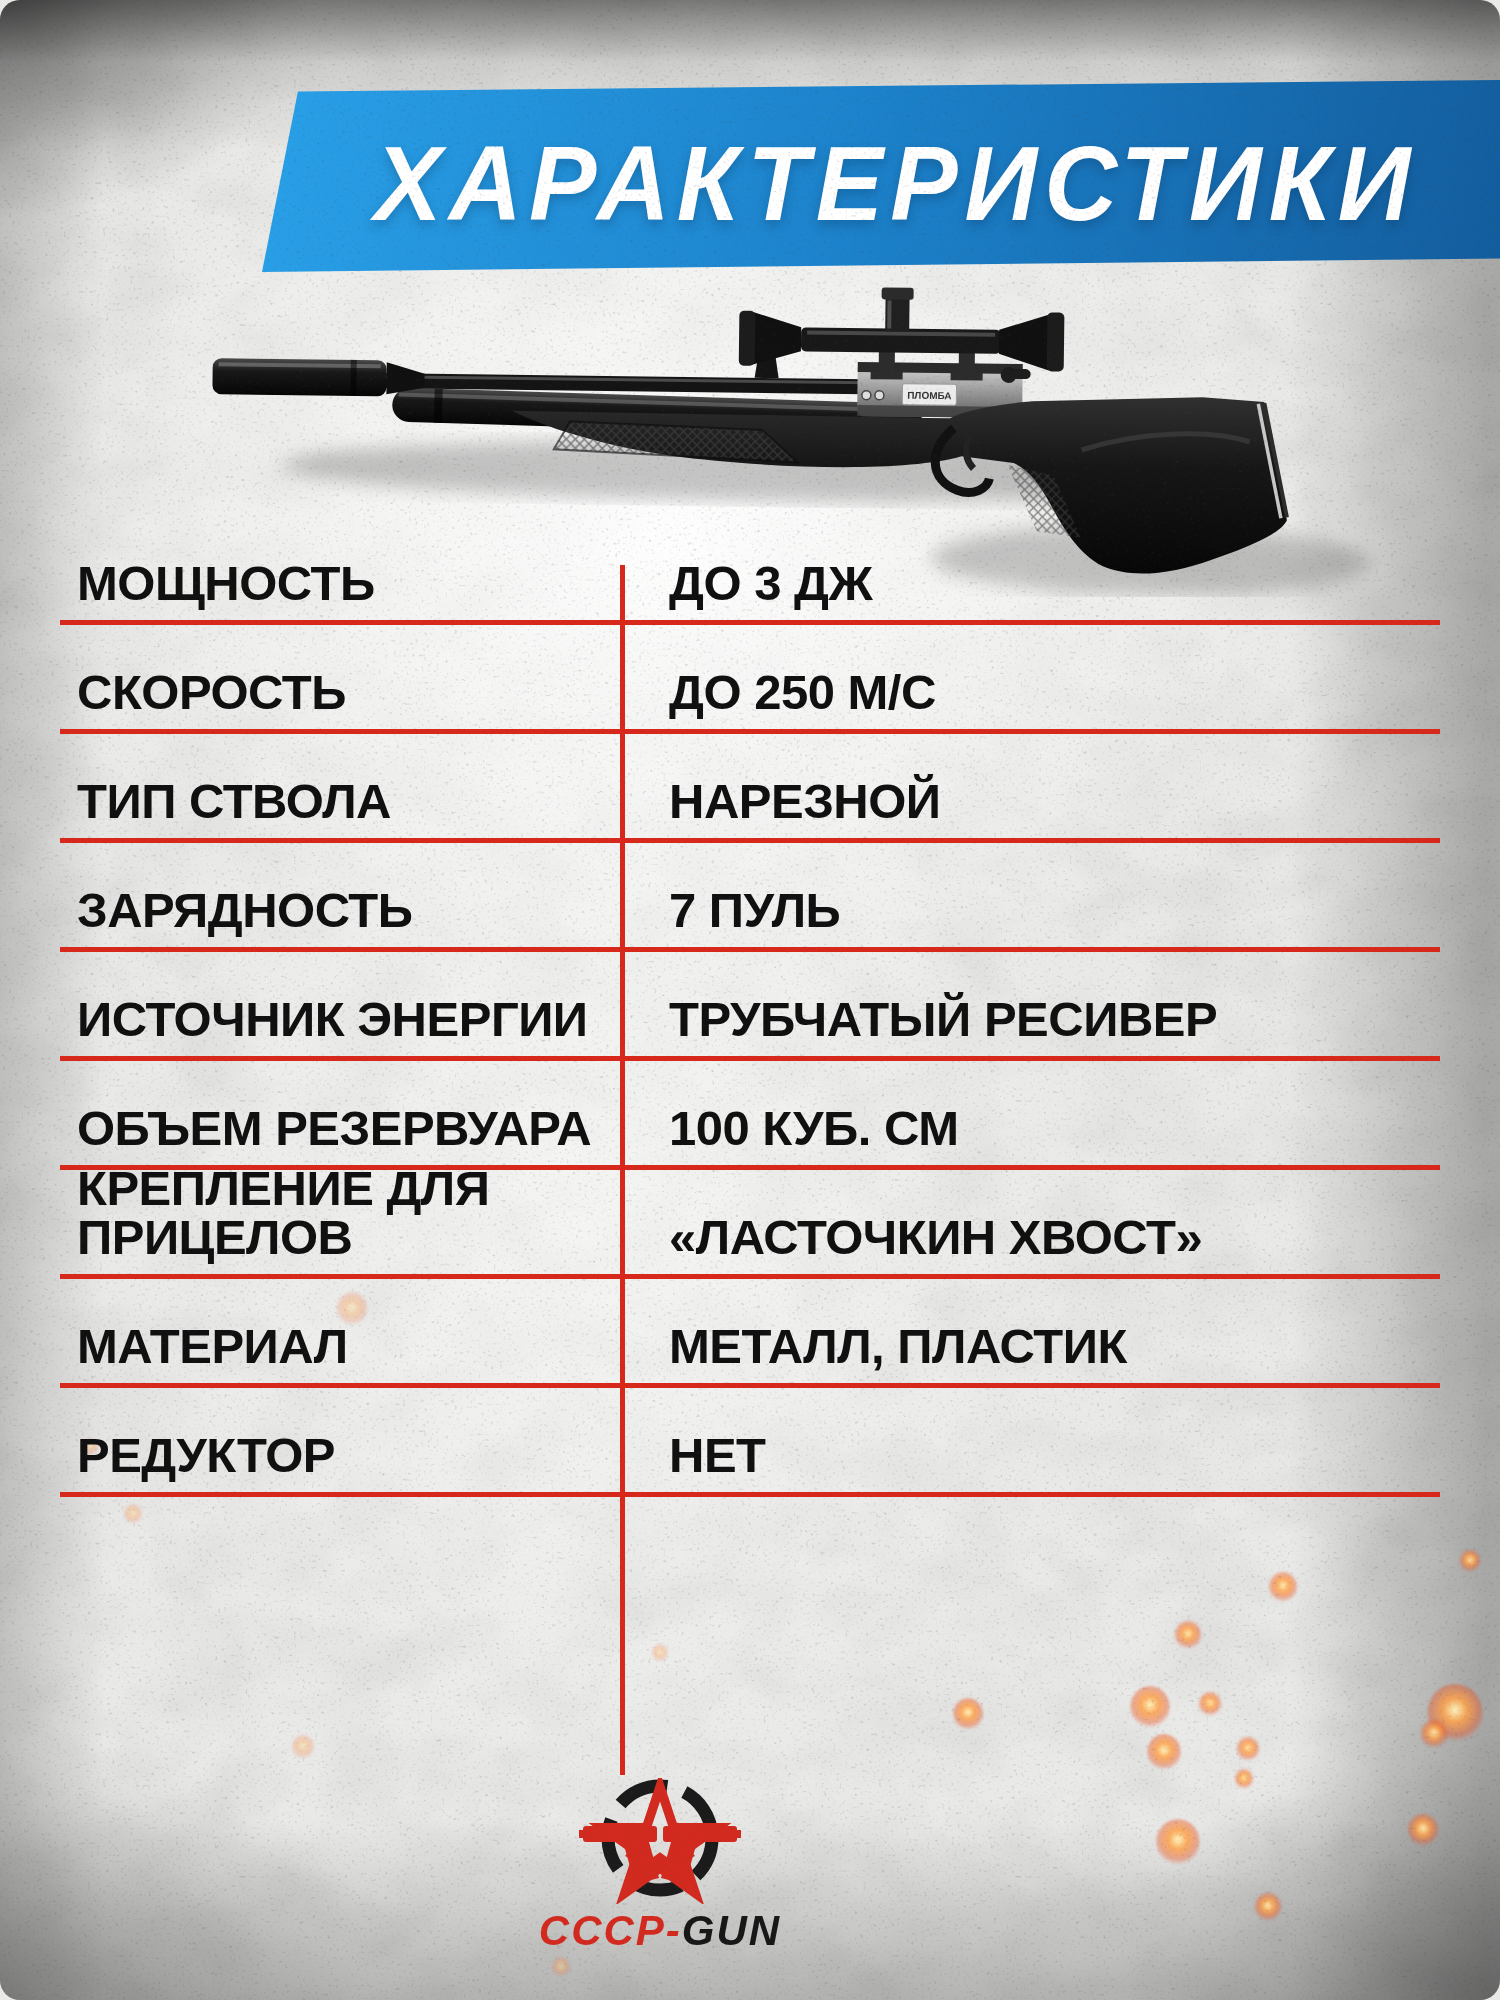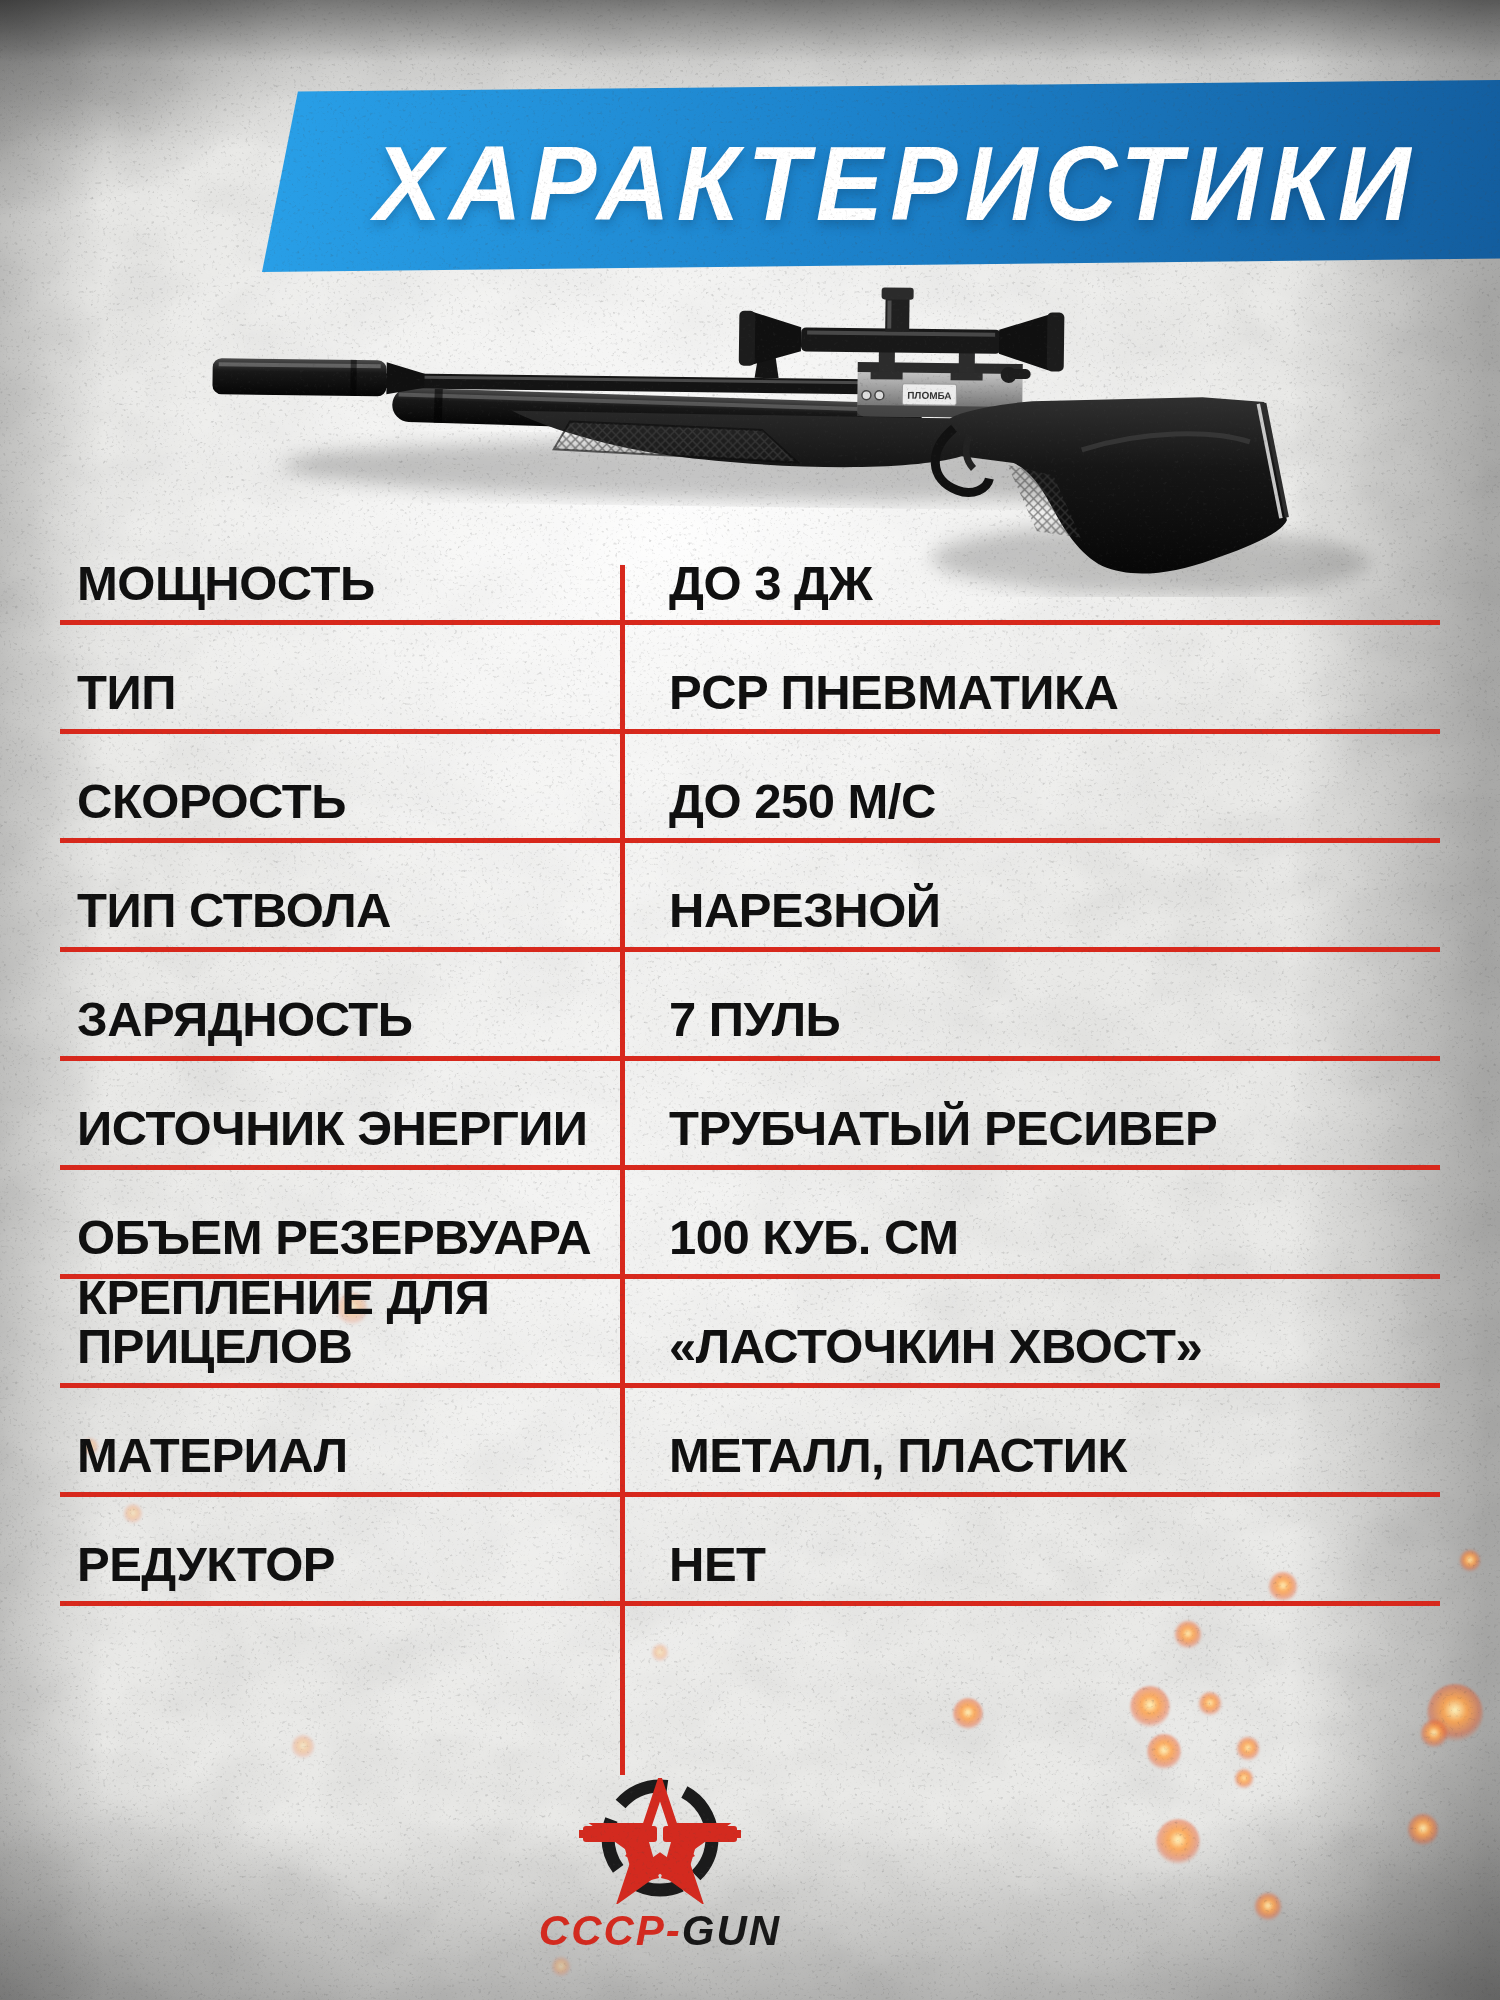--- a/index.html
+++ b/index.html
@@ -1,17 +1,17 @@
 <!DOCTYPE html>
 <html><head>
 <meta charset="utf-8">
 <style>
   html,body{margin:0;padding:0;}
   body{width:1500px;height:2000px;overflow:hidden;background:#e9e9e7;font-family:"Liberation Sans",sans-serif;}
-  .page{position:relative;width:1500px;height:2000px;overflow:hidden;}
+  .page{position:relative;width:1500px;height:2000px;overflow:hidden;border-radius:20px;}
 
   
   .vignette{position:absolute;inset:0;z-index:1;pointer-events:none;background:
     radial-gradient(900px 680px at 45% 27%, rgba(255,255,255,0.95), rgba(255,255,255,0) 72%),
     radial-gradient(700px 900px at 40% 60%, rgba(255,255,255,0.55), rgba(255,255,255,0) 70%),
     linear-gradient(to bottom, rgba(25,25,25,0.55) 0px, rgba(110,110,110,0.22) 62px, rgba(0,0,0,0) 150px),
     linear-gradient(to right, rgba(0,0,0,0) 86%, rgba(45,45,45,0.34) 99%),
     linear-gradient(to left, rgba(0,0,0,0) 93%, rgba(70,70,70,0.25) 100%),
     linear-gradient(to top, rgba(55,55,55,0.30) 0%, rgba(0,0,0,0) 9%),
     radial-gradient(430px 300px at 0% 0%, rgba(15,15,15,0.5), rgba(0,0,0,0) 72%),
@@ -210,24 +210,20 @@
   </figure>
 
   <section class="spec">
     <div class="vdiv"></div>
     <div>
   <div class="row">
     <div class="cell label">МОЩНОСТЬ</div>
     <div class="cell value">ДО 3 ДЖ</div>
   </div>
 
-  <div class="row">
-    <div class="cell label">ТИП</div>
-    <div class="cell value">PCP ПНЕВМАТИКА</div>
-  </div>
 
 
   <div class="row">
     <div class="cell label">СКОРОСТЬ</div>
     <div class="cell value">ДО 250 М/С</div>
   </div>
 
   <div class="row">
     <div class="cell label">ТИП СТВОЛА</div>
     <div class="cell value">НАРЕЗНОЙ</div>

